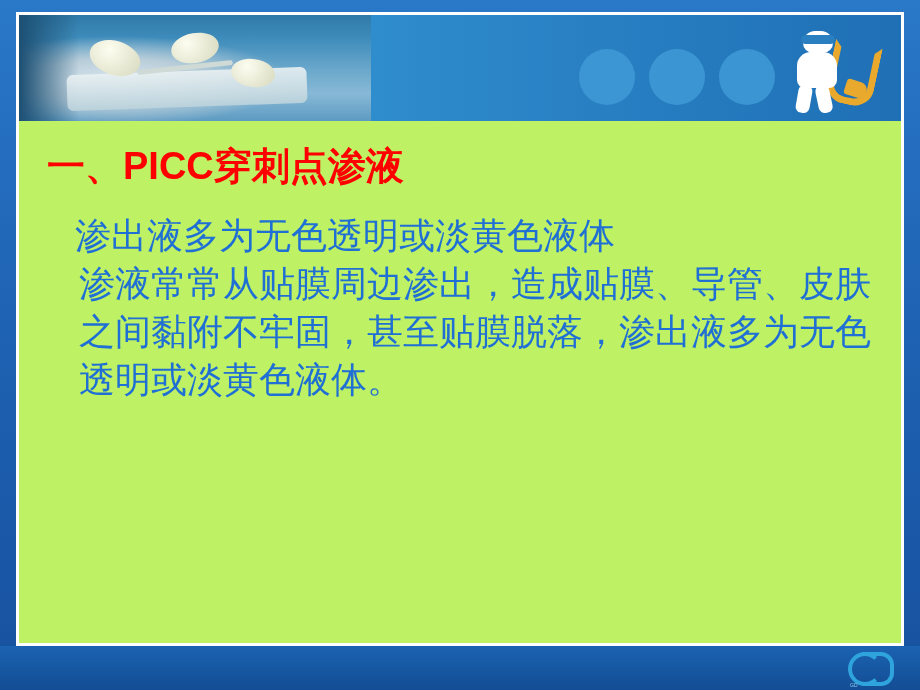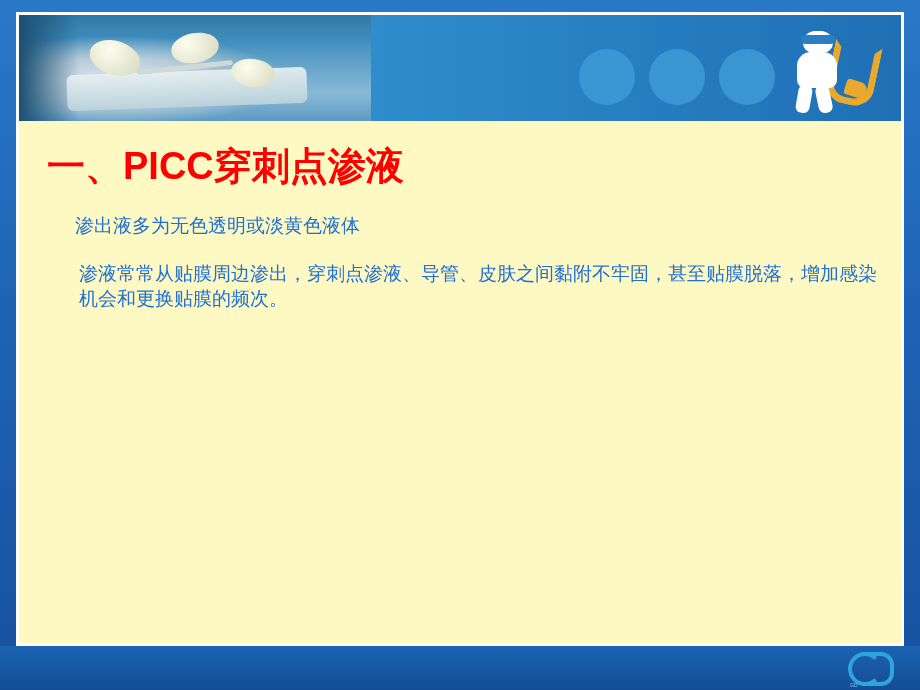--- a/index.html
+++ b/index.html
@@ -168,42 +168,42 @@
     border-radius: 4px 10px 10px 4px;
     transform: rotate(18deg);
   }
   
   .body-area {
     position: absolute;
     left: 0;
     top: 106px;
     width: 888px;
     height: 522px;
-    background: #fef9c3;
+    background: #bef264;
     padding: 0;
   }
   .title {
     position: absolute;
     left: 28px;
     top: 20px;
     color: #ff0000;
     font-size: 38px;
     font-weight: bold;
     font-family: "Liberation Serif", serif;
     white-space: nowrap;
     letter-spacing: 0px;
   }
   .title .latin {
     font-family: "Liberation Sans", sans-serif;
   }
   .para {
     position: absolute;
     color: #1f6fd4;
     font-family: "Liberation Serif", serif;
-    font-size: 19px;
+    font-size: 36px;
     line-height: 1.33;
     font-weight: normal;
   }
   .p1 { left: 56px; top: 92px; width: 800px; }
   .p2 { left: 60px; top: 140px; width: 800px; }
   .p3 { left: 68px; top: 292px; width: 800px; }
   
   .bottom-bar {
     position: absolute;
     left: 0;
@@ -279,21 +279,21 @@
           <div class="sax-head"></div>
           <div class="sax-visor"></div>
         </div>
       </div>
     </div>
 
     <div class="body-area">
       <div class="title"><span>一、</span><span class="latin">PICC</span><span>穿刺点渗液</span></div>
 
       <div class="para p1">渗出液多为无色透明或淡黄色液体</div>
-      <div class="para p2">渗液常常从贴膜周边渗出，穿刺点渗液、导管、皮肤之间黏附不牢固，甚至贴膜脱落，增加感染机会和更换贴膜的频次。</div>
+      <div class="para p2">渗液常常从贴膜周边渗出，造成贴膜、导管、皮肤之间黏附不牢固，甚至贴膜脱落，渗出液多为无色透明或淡黄色液体。</div>
     </div>
 
   </div>
 
   <div class="bottom-bar">
     <div class="logo">
       <div class="logo-g"></div>
       <div class="logo-d"></div>
       <div class="logo-text">GD</div>
     </div>

